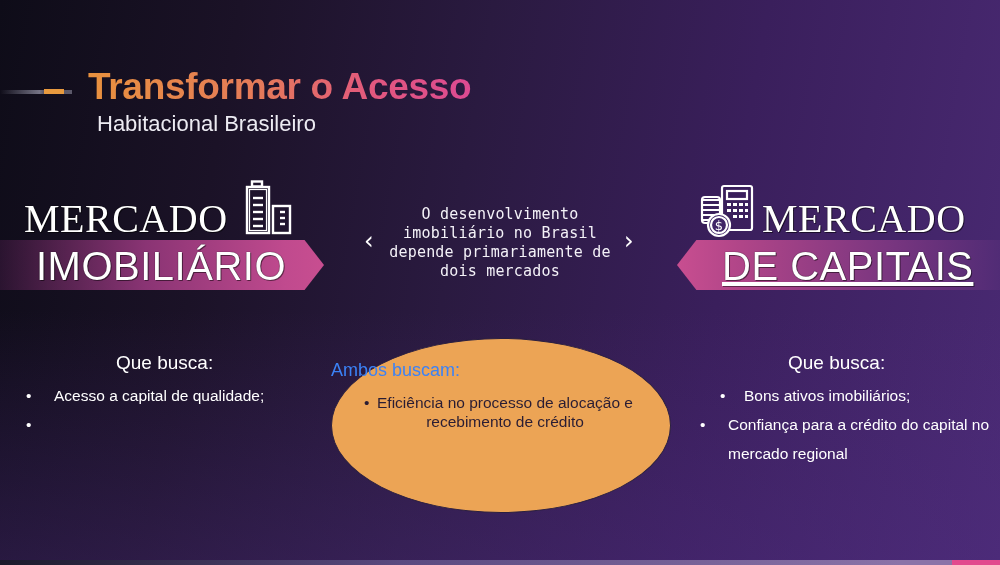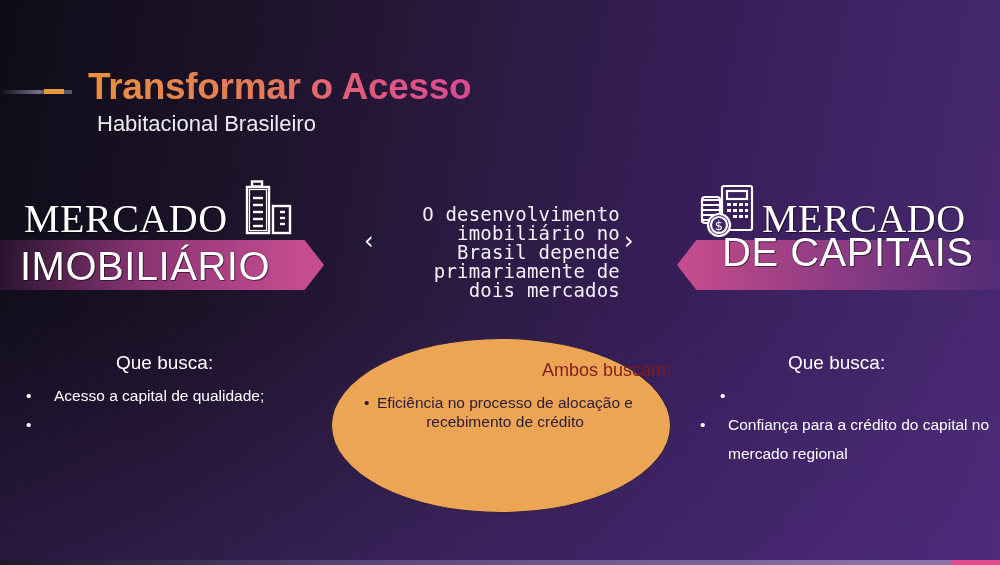--- a/index.html
+++ b/index.html
@@ -55,22 +55,22 @@
   }
   .ribbon-text {
     position: absolute; font-family: "Liberation Sans", sans-serif; font-size: 40px; letter-spacing: 0.5px;
     color: #ffffff; white-space: nowrap; line-height: 1;
     text-shadow: 0 0 1px #000, 1px 1px 0 rgba(0,0,0,0.45);
   }
   .icon { position: absolute; }
   
   .center-text {
     position: absolute; left: 380px; top: 205px; width: 240px;
-    font-family: "DejaVu Sans Mono", monospace; font-size: 19px; line-height: 19px;
-    text-align: right; color: #f4f2f8; letter-spacing: 0.2px;
+    font-family: "DejaVu Sans Mono", monospace; font-size: 15px; line-height: 19px;
+    text-align: center; color: #f4f2f8; letter-spacing: 0.2px;
   }
   .chev {
     position: absolute; top: 229px; font-family: "DejaVu Sans", sans-serif; font-size: 24px; color: #ffffff;
     line-height: 1; cursor: pointer;
   }
   
   .col-head {
     position: absolute; font-family: "Liberation Sans", sans-serif; font-size: 19px; color: #ffffff;
     text-align: center; white-space: nowrap; margin-left: 8px;
   }
@@ -80,22 +80,22 @@
   }
   .list li { position: relative; padding-left: 28px; height: 29px; line-height: 29px; white-space: nowrap; }
   .list li .bullet { position: absolute; left: 0; }
   .list li.wrap { height: auto; white-space: normal; line-height: 29px; }
   
   .ellipse {
     position: absolute; left: 331px; top: 338px; width: 340px; height: 175px;
     background: #eca455; border-radius: 50%; border: 1px solid #2a1f40;
   }
   .ell-head {
-    position: absolute; left: 331px; top: 360px; width: 340px; text-align: right;
-    font-family: "Liberation Sans", sans-serif; font-size: 18px; color: #7f1d1d;
+    position: absolute; left: 331px; top: 360px; width: 340px; text-align: left;
+    font-family: "Liberation Sans", sans-serif; font-size: 18px; color: #3b82f6;
   }
   .ell-list {
     position: absolute; left: 360px; top: 393px; width: 290px;
     font-family: "Liberation Sans", sans-serif; font-size: 15.5px; line-height: 19px; color: #2a1d33; text-align: center;
   }
   .ell-item { position: relative; }
   .ell-item .bullet { display: inline-block; margin-right: 16px; }
   
   .bottom-bar {
     position: absolute; left: 0; bottom: 0; width: 1000px; height: 5px;
@@ -126,21 +126,21 @@
     <line x1="9" y1="32" x2="19" y2="32"></line>
     <line x1="9" y1="39" x2="19" y2="39"></line>
     <line x1="9" y1="46" x2="19" y2="46"></line>
     <rect x="29" y="26" width="17" height="27"></rect>
     <line x1="36" y1="32" x2="41" y2="32"></line>
     <line x1="36" y1="38" x2="41" y2="38"></line>
     <line x1="36" y1="44" x2="41" y2="44"></line>
   </svg>
 </div>
 <div class="ribbon ribbon-left"></div>
-<div class="ribbon-text" style="left:20px; top:246px;">IMOBILIÁRIO</div>
+<div class="ribbon-text" style="left:36px; top:246px;">IMOBILIÁRIO</div>
 
 <div class="chev" style="left:364px;">‹</div>
 <div class="center-text">O desenvolvimento imobiliário no Brasil depende primariamente de dois mercados</div>
 <div class="chev" style="left:624px;">›</div>
 
 <div class="icon" style="left:700px; top:184px;">
   <svg width="58" height="56" viewBox="0 0 58 56" fill="none" stroke="#ffffff" stroke-width="2.2">
     <rect x="22" y="2" width="30" height="44" rx="2"></rect>
     <rect x="27" y="7" width="20" height="8"></rect>
     <g fill="#ffffff" stroke="none">
@@ -158,34 +158,34 @@
     </g>
     <path d="M3 16 h16 M3 21 h16 M3 26 h16 M3 31 h12 M3 36 h10"></path>
     <rect x="2" y="13" width="18" height="26" rx="3"></rect>
     <circle cx="19" cy="41" r="11" fill="#3f2466"></circle>
     <circle cx="19" cy="41" r="8"></circle>
     <text x="19" y="46" text-anchor="middle" font-family="DejaVu Sans, sans-serif" font-size="13" fill="#ffffff" stroke="none">$</text>
   </svg>
 </div>
 <div class="mkt-top" style="left:762px; top:199px;">MERCADO</div>
 <div class="ribbon ribbon-right"></div>
-<div class="ribbon-text" style="left:722px; top:232px;">DE CAPITAIS</div>
+<div class="ribbon-text" style="left:722px; top:246px;text-decoration:underline;">DE CAPITAIS</div>
 
 <div class="col-head" style="left:108px; top:352px;">Que busca:</div>
 <ul class="list" style="left:26px; top:381px;">
   <li><span class="bullet">•</span><span>Acesso a capital de qualidade;</span></li>
   <li><span class="bullet">•</span></li>
 </ul>
 
 <div class="ellipse"></div>
 <div class="ell-head">Ambos buscam:</div>
 <div class="ell-list">
   <div class="ell-item" style="padding:0 16px;"><span class="bullet" style="position:absolute; left:4px; top:0;">•</span><span>Eficiência no processo de alocação e recebimento de crédito</span></div>
 </div>
 
 <div class="col-head" style="left:780px; top:352px;">Que busca:</div>
 <ul class="list" style="left:700px; top:381px; width:290px;">
-  <li style="padding-left:44px;"><span class="bullet" style="left:20px;">•</span></li>
+  <li style="padding-left:44px;"><span class="bullet" style="left:20px;">•</span><span>Bons ativos imobiliários;</span></li>
   <li class="wrap"><span class="bullet">•</span><span>Confiança para a crédito do capital no mercado regional</span></li>
 </ul>
 
 <div class="bottom-bar"></div>
 <div class="bottom-accent"></div>
 
 </body></html>

